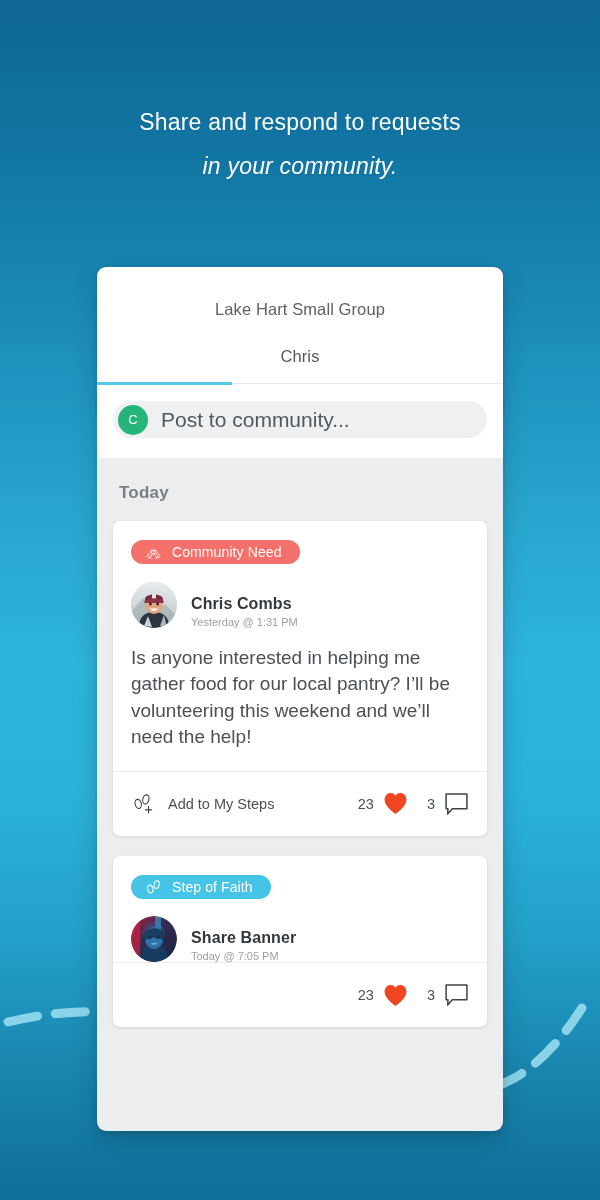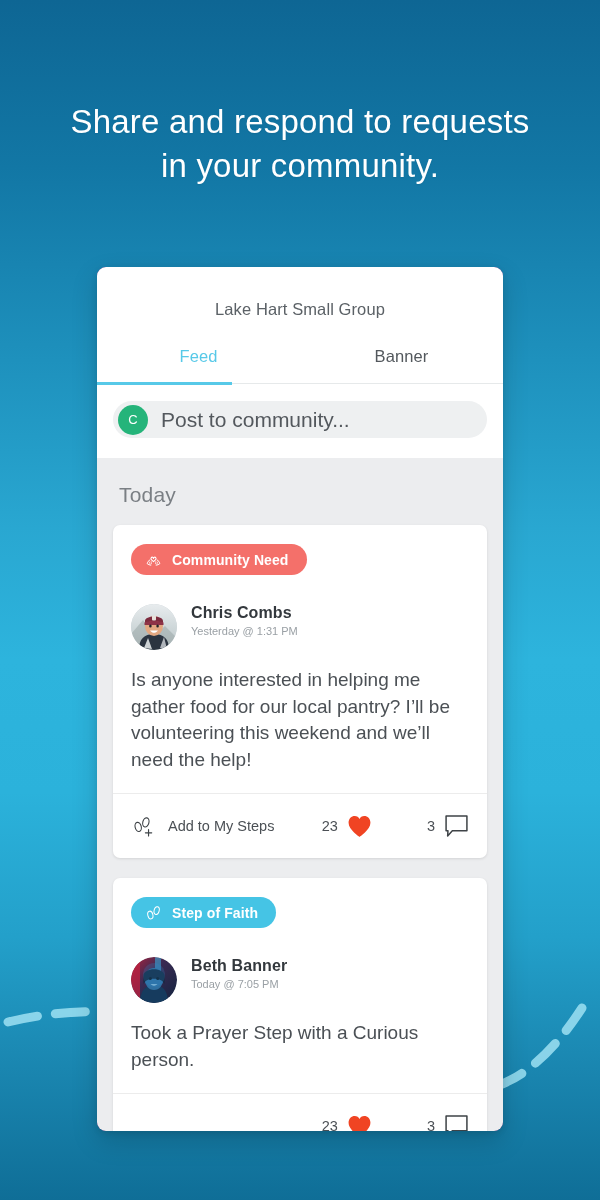--- a/index.html
+++ b/index.html
@@ -33,27 +33,27 @@
     pointer-events: none;
   }
 
   
   .headline {
     position: absolute;
     left: 0; right: 0;
     top: 100px;
     text-align: center;
     color: #ffffff;
-    font-size: 33px;
+    font-size: 23px;
     line-height: 44px;
     font-weight: 400;
     letter-spacing: 0.2px;
     text-shadow: 0 1px 2px rgba(0,0,0,0.07);
   }
-  .headline .l2 { display: block; }
+  .headline .l2 { display: block; font-style: italic; }
 
   
   .phone {
     position: absolute;
     left: 97px;
     top: 267px;
     width: 406px;
     height: 864px;
     background: #701a75;
     border-radius: 9px;
@@ -128,55 +128,54 @@
     color: #53585d;
   }
 
   
   .feed {
     background: #ecedef;
     padding: 0 16px;
     height: 100%;
   }
   .feed-daylabel {
-    font-size: 21px;
+    font-size: 17px;
     color: #7a7f84;
-    font-weight: 400;
+    font-weight: 700;
     padding: 25px 6px 18px 6px;
     letter-spacing: 0.2px;
   }
 
   .post {
     background: #ffffff;
     border-radius: 7px;
     margin-bottom: 20px;
     box-shadow: 0 1px 3px rgba(0,0,0,0.11);
     overflow: hidden;
   }
   .post-inner { padding: 19px 18px 0 18px; }
 
   .badge {
     display: inline-flex;
     align-items: center;
-    height: 31px;
+    height: 24px;
     border-radius: 17px;
     padding: 0 18px 0 13px;
     color: #ffffff;
     font-size: 14px;
     letter-spacing: 0.1px;
-    font-weight: bold;
   }
   .badge-need { background: #f4706a; }
   .badge-faith { background: #45c4e5; justify-content: space-between; }
   .badge svg { margin-right: 9px; flex: 0 0 auto; }
 
   .author-row {
     display: flex;
-    align-items: flex-start;
-    margin-top: 29px;
+    align-items: flex-end;
+    margin-top: 16px;
   }
   .avatar-photo {
     width: 46px; height: 46px;
     border-radius: 50%;
     flex: 0 0 auto;
     overflow: hidden;
     background: #cfd6da;
   }
   .author-meta { margin-left: 14px; }
   .author-name {
@@ -212,21 +211,20 @@
     flex: 1 1 auto;
   }
   .action-left-label {
     font-size: 14.5px;
     color: #4b5055;
     margin-left: 10px;
   }
   .action-right {
     display: flex;
     align-items: center;
-    gap: 36px;
   }
   .stat {
     display: flex;
     align-items: center;
   }
   .stat-count {
     font-size: 14.5px;
     color: #4b5055;
     margin-right: 9px;
   }
@@ -244,25 +242,22 @@
   <span>Share and respond to requests</span>
   <span class="l2">in your community.</span>
 </div>
 
 <div class="phone">
 
   <div class="app-header">
     <div class="app-title">Lake Hart Small Group</div>
 
     <div class="tabs">
-      <div class="tab active">
-        <span>Feed</span>
-      </div>
       <div class="tab">
-        <span>Banner</span>
+        <span>Chris</span>
       </div>
       <div class="tab-underline"></div>
     </div>
   </div>
 
   <div class="composer-wrap">
     <div class="composer">
       <div class="avatar-initial">
         <span>C</span>
       </div>
@@ -380,26 +375,25 @@
                 <ellipse cx="23" cy="22" rx="9.5" ry="11" fill="#2f6fa0"></ellipse>
                 <path d="M12.5 19 C 12.5 10 33.5 10 33.5 19 L 33.5 27 C 31 20 15 20 12.5 27 Z" fill="#14283f"></path>
                 <ellipse cx="19.3" cy="21.5" rx="1.5" ry="1.6" fill="#0c1926"></ellipse>
                 <ellipse cx="26.7" cy="21.5" rx="1.5" ry="1.6" fill="#0c1926"></ellipse>
                 <path d="M19.5 27 C 21.8 29.4 24.2 29.4 26.5 27 Z" fill="#9fc8e0" opacity="0.8"></path>
                 <ellipse cx="23" cy="18" rx="11" ry="12" fill="#2f8fd0" opacity="0.22"></ellipse>
               </g>
             </svg>
           </div>
           <div class="author-meta">
-            <div class="author-name">Beth Banner</div>
+            <div class="author-name">Share Banner</div>
             <div class="author-time">Today @ 7:05 PM</div>
           </div>
         </div>
 
-        <div class="post-body">Took a Prayer Step with a Curious person.</div>
       </div>
 
       <div class="action-bar">
         <div class="action-left"></div>
         <div class="action-right">
           <div class="stat">
             <span class="stat-count">23</span>
             <svg width="25" height="23" viewBox="0 0 24 22">
               <path d="M12 21 C 12 21 1.5 14.2 1.5 7.4 C 1.5 3.6 4.3 1 7.4 1 C 9.6 1 11.2 2.2 12 3.8 C 12.8 2.2 14.4 1 16.6 1 C 19.7 1 22.5 3.6 22.5 7.4 C 22.5 14.2 12 21 12 21 Z" fill="#f04423"></path>
             </svg>

